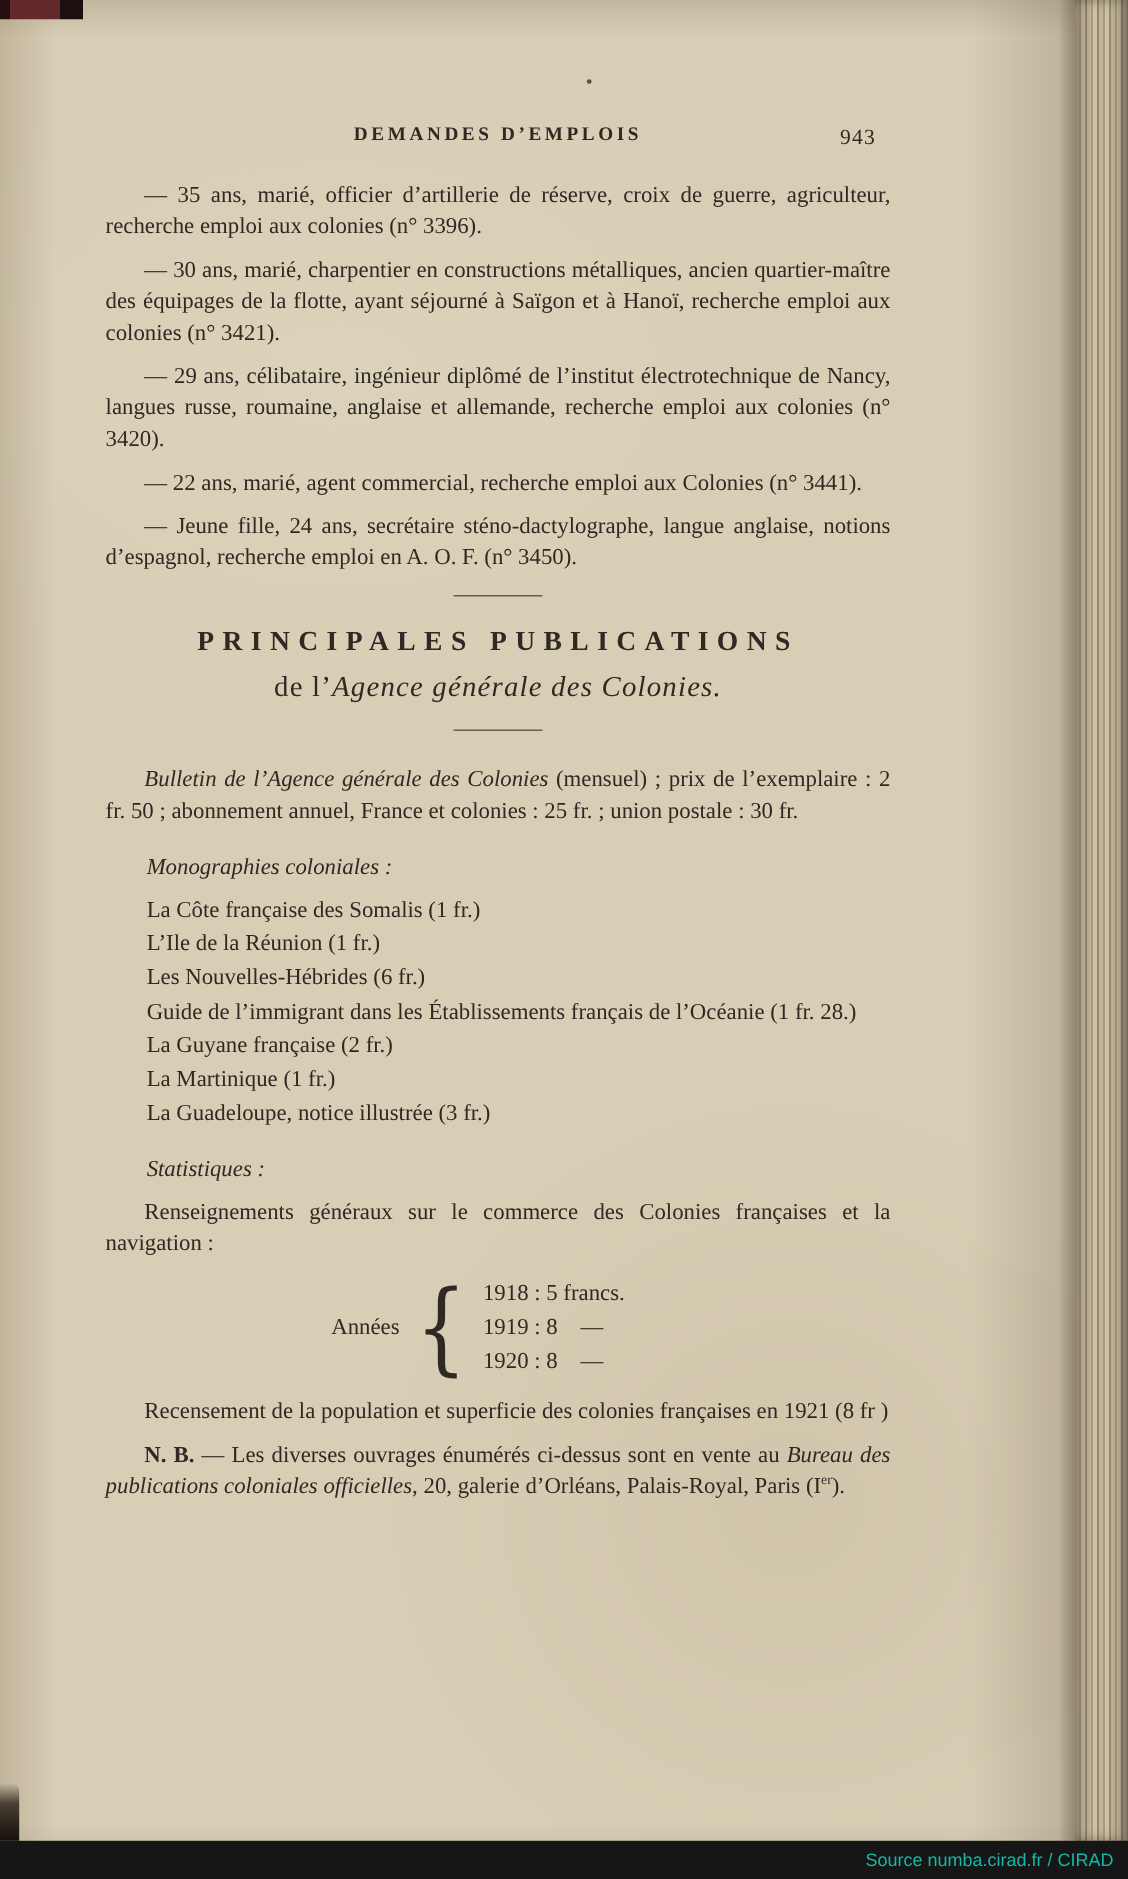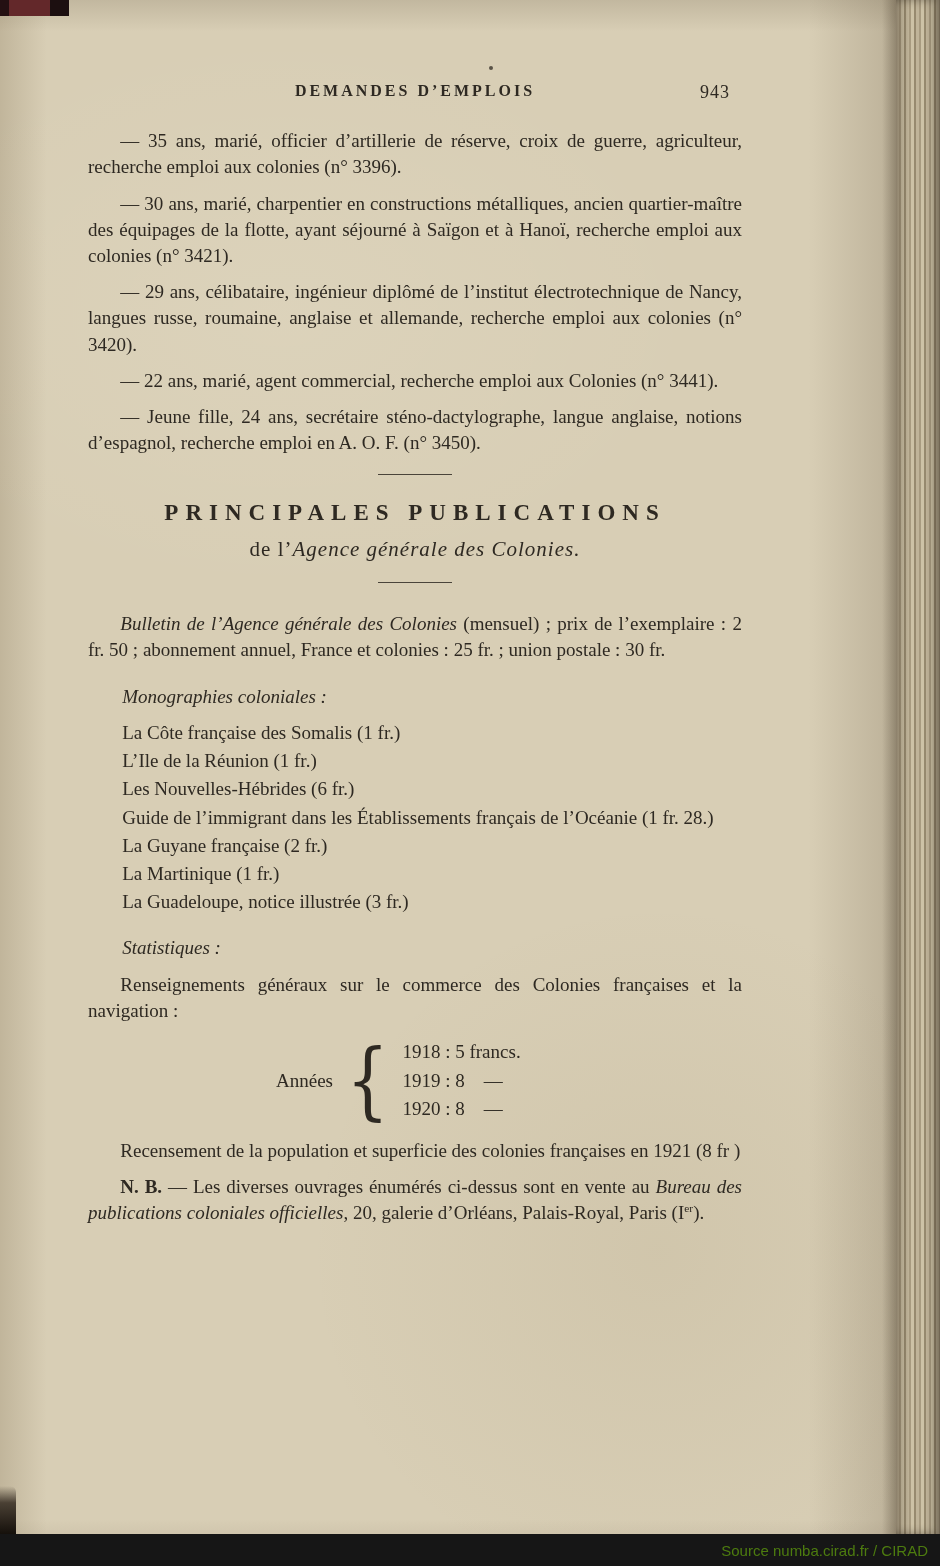--- a/index.html
+++ b/index.html
@@ -39,21 +39,21 @@
     position:absolute;left:0;bottom:32px;width:16px;height:48px;
     background:linear-gradient(180deg, rgba(0,0,0,0), #4a4034 35%, #15100b);
     border-top-right-radius:6px;
   }
   .ink-dot{
     position:absolute;left:489px;top:66px;width:4px;height:4px;border-radius:50%;
     background:#3a332a;opacity:.8;
   }
   .content{
     position:absolute;left:88px;top:0;width:654px;
-    padding-top:80px;
+    padding-top:102px;
     color:#2e2922;
     font-size:19px;line-height:1.38;
   }
   .page-header{
     display:flex;align-items:baseline;justify-content:center;position:relative;
     margin-bottom:26px;
   }
   .running-title{
     font-size:16px;font-weight:600;letter-spacing:3px;
   }
@@ -62,42 +62,42 @@
   }
   p{margin:10px 0;text-align:justify;text-indent:1.7em;}
   .rule{
     width:74px;border:0;border-top:1.6px solid #4a443a;margin:18px auto 14px auto;
   }
   .pub-title{
     text-align:center;font-weight:bold;font-size:23px;letter-spacing:7px;
     margin:22px 0 6px 0;text-indent:0;
   }
   .pub-subtitle{
-    text-align:center;font-size:21px;margin:2px 0 0 0;text-indent:0;letter-spacing:1px;
+    text-align:center;font-size:24px;margin:2px 0 0 0;text-indent:0;letter-spacing:1px;
   }
   .subhead{
     font-style:italic;text-indent:1.8em;text-align:left;margin:20px 0 10px 0;
   }
   .item{margin:2px 0;text-indent:1.8em;text-align:justify;}
   .annees{
     display:flex;align-items:center;margin:14px 0 14px 188px;gap:8px;
   }
   .annees-label{font-size:19px;}
   .brace{
     font-size:84px;font-weight:300;line-height:.85;color:#2e2922;
     font-family:"DejaVu Serif",serif;transform:scaleX(.8);
   }
   .annees-lines div{
     white-space:pre;line-height:1.5;font-size:19px;
   }
   .footer-bar{
     position:absolute;left:0;right:0;bottom:0;height:32px;background:#161616;
     display:flex;align-items:center;justify-content:flex-end;
     font-family:"Liberation Sans","DejaVu Sans",sans-serif;
-    color:#4d7c0f;font-size:15px;padding-right:12px;box-sizing:border-box;
+    color:#14b8a6;font-size:15px;padding-right:12px;box-sizing:border-box;
   }
   sup{font-size:.6em;}
 </style>
 </head>
 <body>
 
 <div class="page">
 
   <div class="ink-dot"></div>
 

